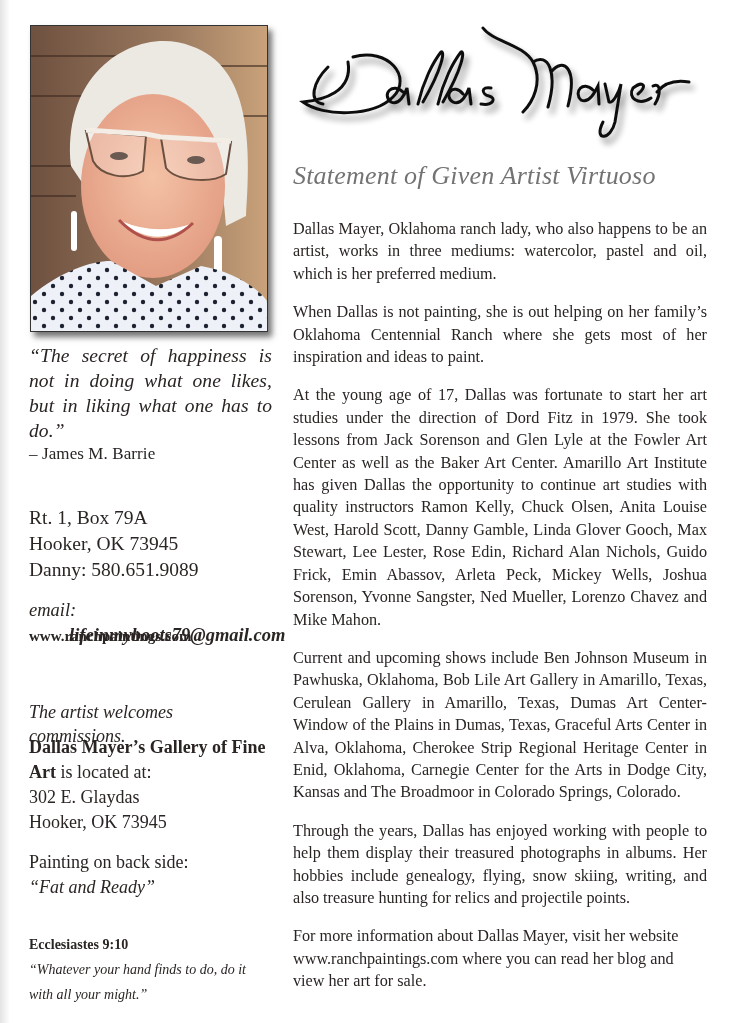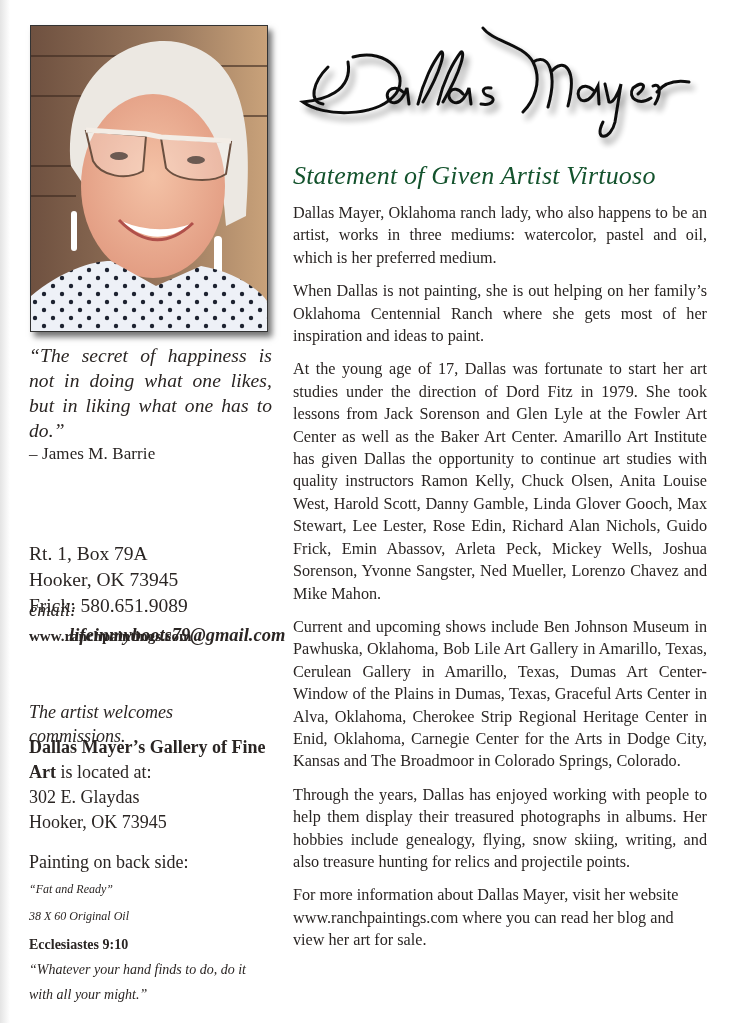--- a/index.html
+++ b/index.html
@@ -23,41 +23,41 @@
   }
   .photo svg { display:block; width:100%; height:100%; }
 
   
   .left { position:absolute; left:29px; width:243px; }
   .quote {
     top:343px; font-style:italic; font-size:19.5px; line-height:25px;
     text-align:justify; text-align-last:left; letter-spacing:0.1px;
   }
   .quote .attr { display:block; text-align:center; font-style:normal; font-size:17px; line-height:22px; }
-  .addr { top:505px; font-size:19.5px; line-height:26px;margin-top:36px; }
+  .addr { top:505px; font-size:19.5px; line-height:26px; }
   .email { top:598px; font-size:18.5px; line-height:25px;font-style:italic; }
   .email b { font-size:18.5px;margin-left:40px; }
   .web { top:624px; font-size:15px; font-weight:bold; line-height:25px; }
   .comm { top:700px; font-size:18px; font-style:italic; line-height:24px; }
   .gallery { top:735px; font-size:18px; line-height:25px; }
   .painting { top:850px; font-size:18px; line-height:25px; }
-  .painting i { font-size:12px; }
+  .painting i { font-size:18px; }
   .verse { top:932px; font-size:14px; line-height:25px; }
 
   
   .sig { position:absolute; left:293px; top:22px; width:410px; height:135px; }
   .subtitle {
     position:absolute; left:293px; top:160px; font-style:italic;
-    font-size:26px; line-height:32px; color:#14532d; letter-spacing:0.2px;
+    font-size:26px; line-height:32px; color:#737373; letter-spacing:0.2px;
   }
   .body {
     position:absolute; left:293px; top:202px; width:414px;
     font-size:16.2px; line-height:22.4px; text-align:justify;
   }
-  .body p { margin:0 0 11px 0; }
+  .body p { margin:16px 0 11px 0; }
   .body p:last-child { text-align:left;font-family:Liberation Serif, serif; }
 </style>
 </head>
 <body>
 
 <div class="edge"></div>
 
 <div class="photo" title="Portrait of Dallas Mayer smiling, wearing glasses and a polka-dot blouse">
   <svg viewBox="0 0 236 305" preserveAspectRatio="none">
     <defs>
@@ -156,40 +156,39 @@
 </div>
 
 <div class="left quote">
   <span>“The secret of happiness is not in doing what one likes, but in liking what one has to do.”</span>
   <span class="attr">– James M. Barrie</span>
 </div>
 
 <div class="left addr">
   <div>Rt. 1, Box 79A</div>
   <div>Hooker, OK 73945</div>
-  <div>Frick: 580.651.9089</div>
+  <div>Danny: 580.651.9089</div>
 </div>
 
 <div class="left email">
   <div>email:</div>
   <b>lifeinmyboots79@gmail.com</b>
 </div>
 
 <div class="left web">www.ranchpaintings.com</div>
 
 <div class="left comm">The artist welcomes commissions.</div>
 
 <div class="left gallery">
   <div><b>Dallas Mayer’s Gallery of Fine Art</b><span> is located at:</span></div>
   <div>302 E. Glaydas</div>
   <div>Hooker, OK 73945</div>
 </div>
 
 <div class="left painting">
   <div>Painting on back side:</div>
   <div><i>“Fat and Ready”</i></div>
-  <div><i>38 X 60 Original Oil</i></div>
 </div>
 
 <div class="left verse">
   <div><b>Ecclesiastes 9:10</b></div>
   <div><i>“Whatever your hand finds to do, do it with all your might.”</i></div>
 </div>
 
 </body></html>

